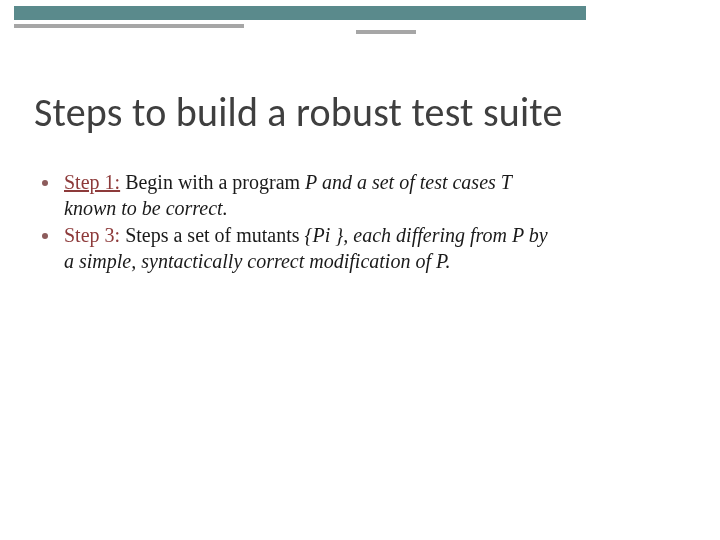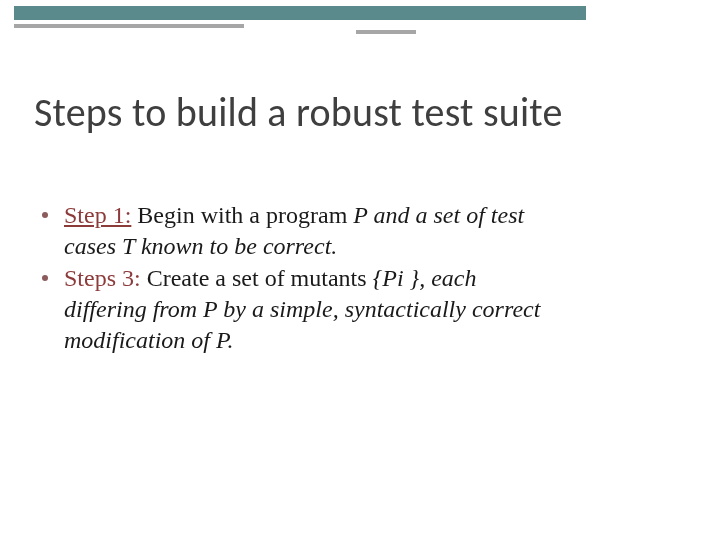--- a/index.html
+++ b/index.html
@@ -57,24 +57,23 @@
     font-family: Calibri, Arial, sans-serif;
     font-size: 40px;
     color: #3f3f3f;
     letter-spacing: 0.2px;
   }
   .body {
     position: absolute;
     top: 170px;
     left: 38px;
     right: 48px;
-    font-size: 24px;
+    font-size: 20px;
     line-height: 1.28;
     color: #1a1a1a;
-    margin-top: 30px;
   }
   .step {
     position: relative;
     margin: 0 0 2px 0;
     padding-left: 26px;
   }
   .step .dot {
     position: absolute;
     left: 4px;
     top: 0.48em;
@@ -123,17 +122,17 @@
 
     <div class="step">
       <span class="dot"></span>
       <span class="step-label u">Step 1:</span><span> Begin with a program </span><em class="it">P and a set of test cases T known to be correct.</em>
     </div>
 
 
 
     <div class="step">
       <span class="dot"></span>
-      <span class="step-label">Steps 3:</span><span> Create a set of mutants </span><em class="it">{Pi }, each differing from P by a simple, syntactically correct modification of P.</em>
+      <span class="step-label">Step 3:</span><span> Steps a set of mutants </span><em class="it">{Pi }, each differing from P by a simple, syntactically correct modification of P.</em>
     </div>
 
   </div>
 </div>
 
 </body></html>

